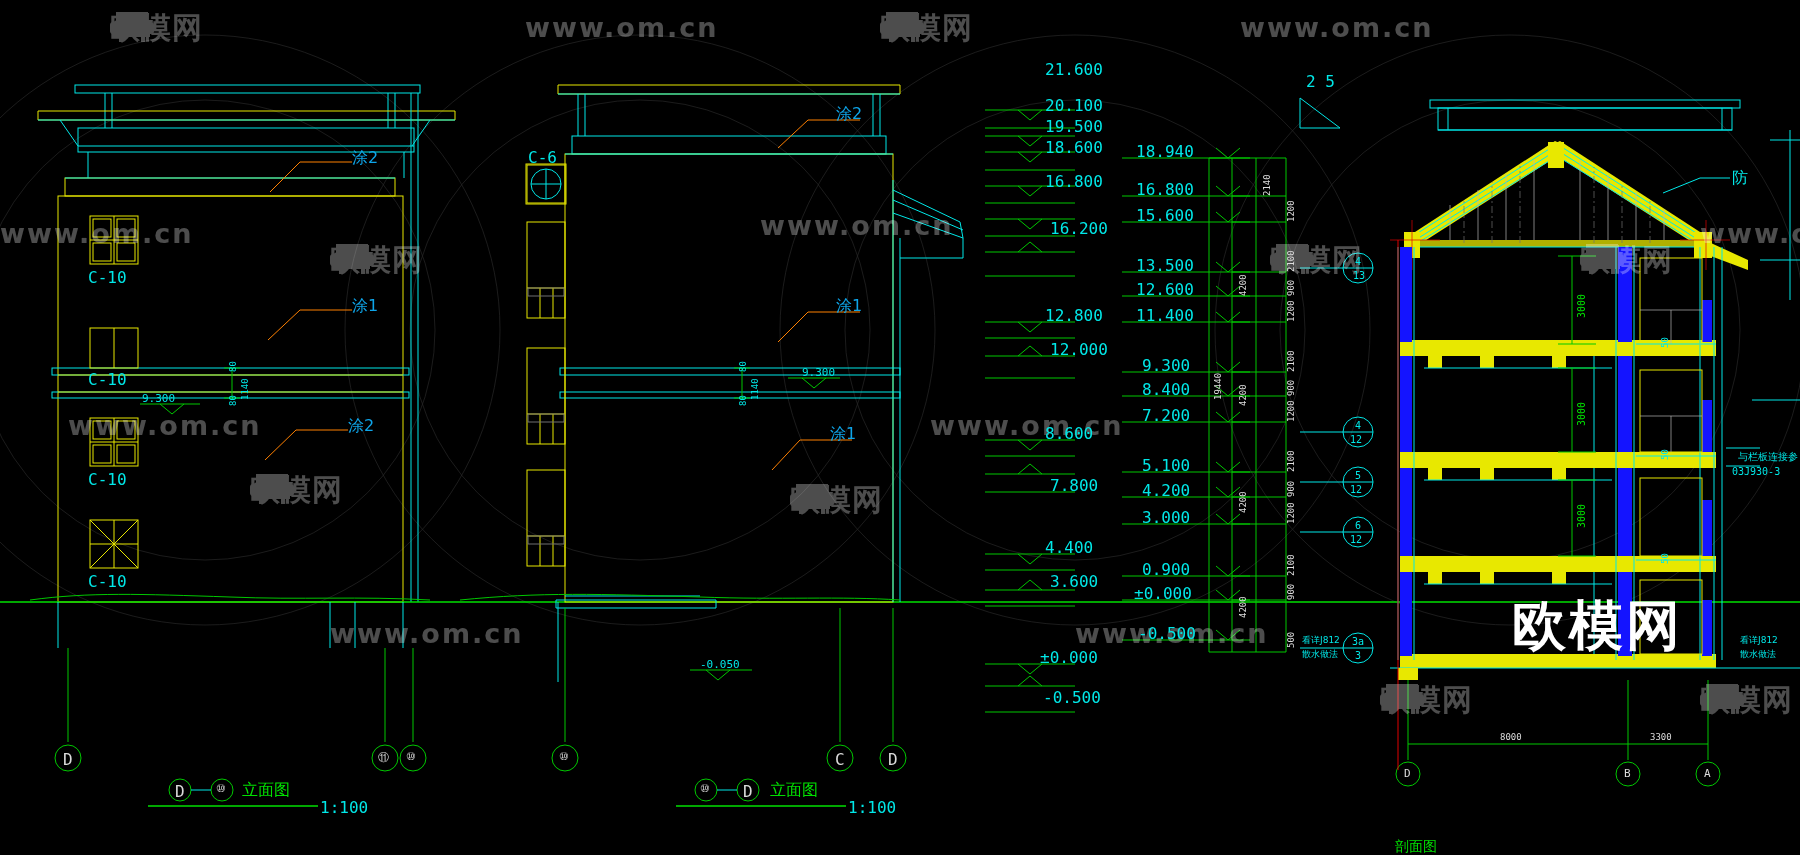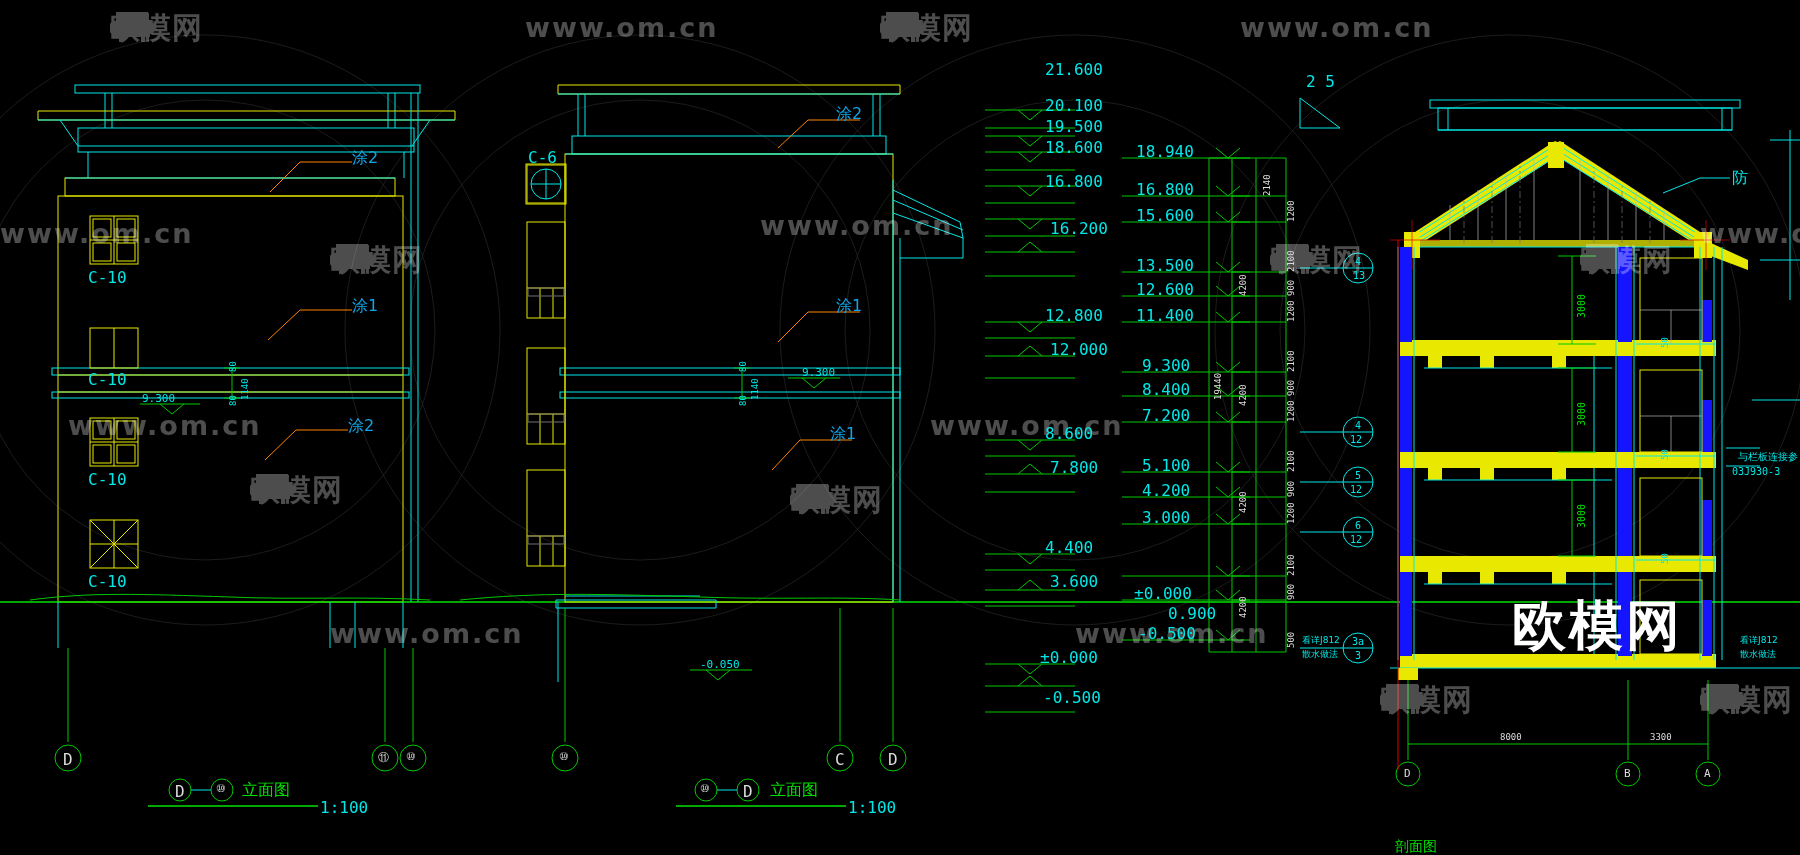--- a/index.html
+++ b/index.html
@@ -702,39 +702,39 @@
 
     <div class="txt t-cy s12" style="left:1045px;top:60px;">21.600</div>
     <div class="txt t-cy s12" style="left:1045px;top:96px;">20.100</div>
     <div class="txt t-cy s12" style="left:1045px;top:117px;">19.500</div>
     <div class="txt t-cy s12" style="left:1045px;top:138px;">18.600</div>
     <div class="txt t-cy s12" style="left:1045px;top:172px;">16.800</div>
     <div class="txt t-cy s12" style="left:1050px;top:219px;">16.200</div>
     <div class="txt t-cy s12" style="left:1045px;top:306px;">12.800</div>
     <div class="txt t-cy s12" style="left:1050px;top:340px;">12.000</div>
     <div class="txt t-cy s12" style="left:1045px;top:424px;">8.600</div>
-    <div class="txt t-cy s12" style="left:1050px;top:458px;">7.800</div>
+    <div class="txt t-cy s12" style="left:1050px;top:476px;">7.800</div>
     <div class="txt t-cy s12" style="left:1045px;top:538px;">4.400</div>
     <div class="txt t-cy s12" style="left:1050px;top:572px;">3.600</div>
     <div class="txt t-cy s12" style="left:1040px;top:648px;">±0.000</div>
     <div class="txt t-cy s12" style="left:1043px;top:688px;">-0.500</div>
 
     <div class="txt t-cy s12" style="left:1136px;top:142px;">18.940</div>
     <div class="txt t-cy s12" style="left:1136px;top:180px;">16.800</div>
     <div class="txt t-cy s12" style="left:1136px;top:206px;">15.600</div>
     <div class="txt t-cy s12" style="left:1136px;top:256px;">13.500</div>
     <div class="txt t-cy s12" style="left:1136px;top:280px;">12.600</div>
     <div class="txt t-cy s12" style="left:1136px;top:306px;text-align:center;">11.400</div>
     <div class="txt t-cy s12" style="left:1142px;top:356px;">9.300</div>
     <div class="txt t-cy s12" style="left:1142px;top:380px;">8.400</div>
     <div class="txt t-cy s12" style="left:1142px;top:406px;">7.200</div>
     <div class="txt t-cy s12" style="left:1142px;top:456px;">5.100</div>
     <div class="txt t-cy s12" style="left:1142px;top:481px;">4.200</div>
     <div class="txt t-cy s12" style="left:1142px;top:508px;text-align:center;">3.000</div>
-    <div class="txt t-cy s12" style="left:1168px;top:560px;margin-top:44px;">0.900</div>
+    <div class="txt t-cy s12" style="left:1142px;top:560px;">0.900</div>
     <div class="txt t-cy s12" style="left:1134px;top:584px;">±0.000</div>
     <div class="txt t-cy s12" style="left:1138px;top:624px;">-0.500</div>
 
     <div class="txt t-wh s9 vert" style="left:1262px;top:196px;">2140</div>
     <div class="txt t-wh s9 vert" style="left:1286px;top:222px;">1200</div>
     <div class="txt t-wh s9 vert" style="left:1286px;top:272px;">2100</div>
     <div class="txt t-wh s9 vert" style="left:1286px;top:296px;">900</div>
     <div class="txt t-wh s9 vert" style="left:1286px;top:322px;">1200</div>
     <div class="txt t-wh s9 vert" style="left:1286px;top:372px;">2100</div>
     <div class="txt t-wh s9 vert" style="left:1286px;top:396px;">900</div>

